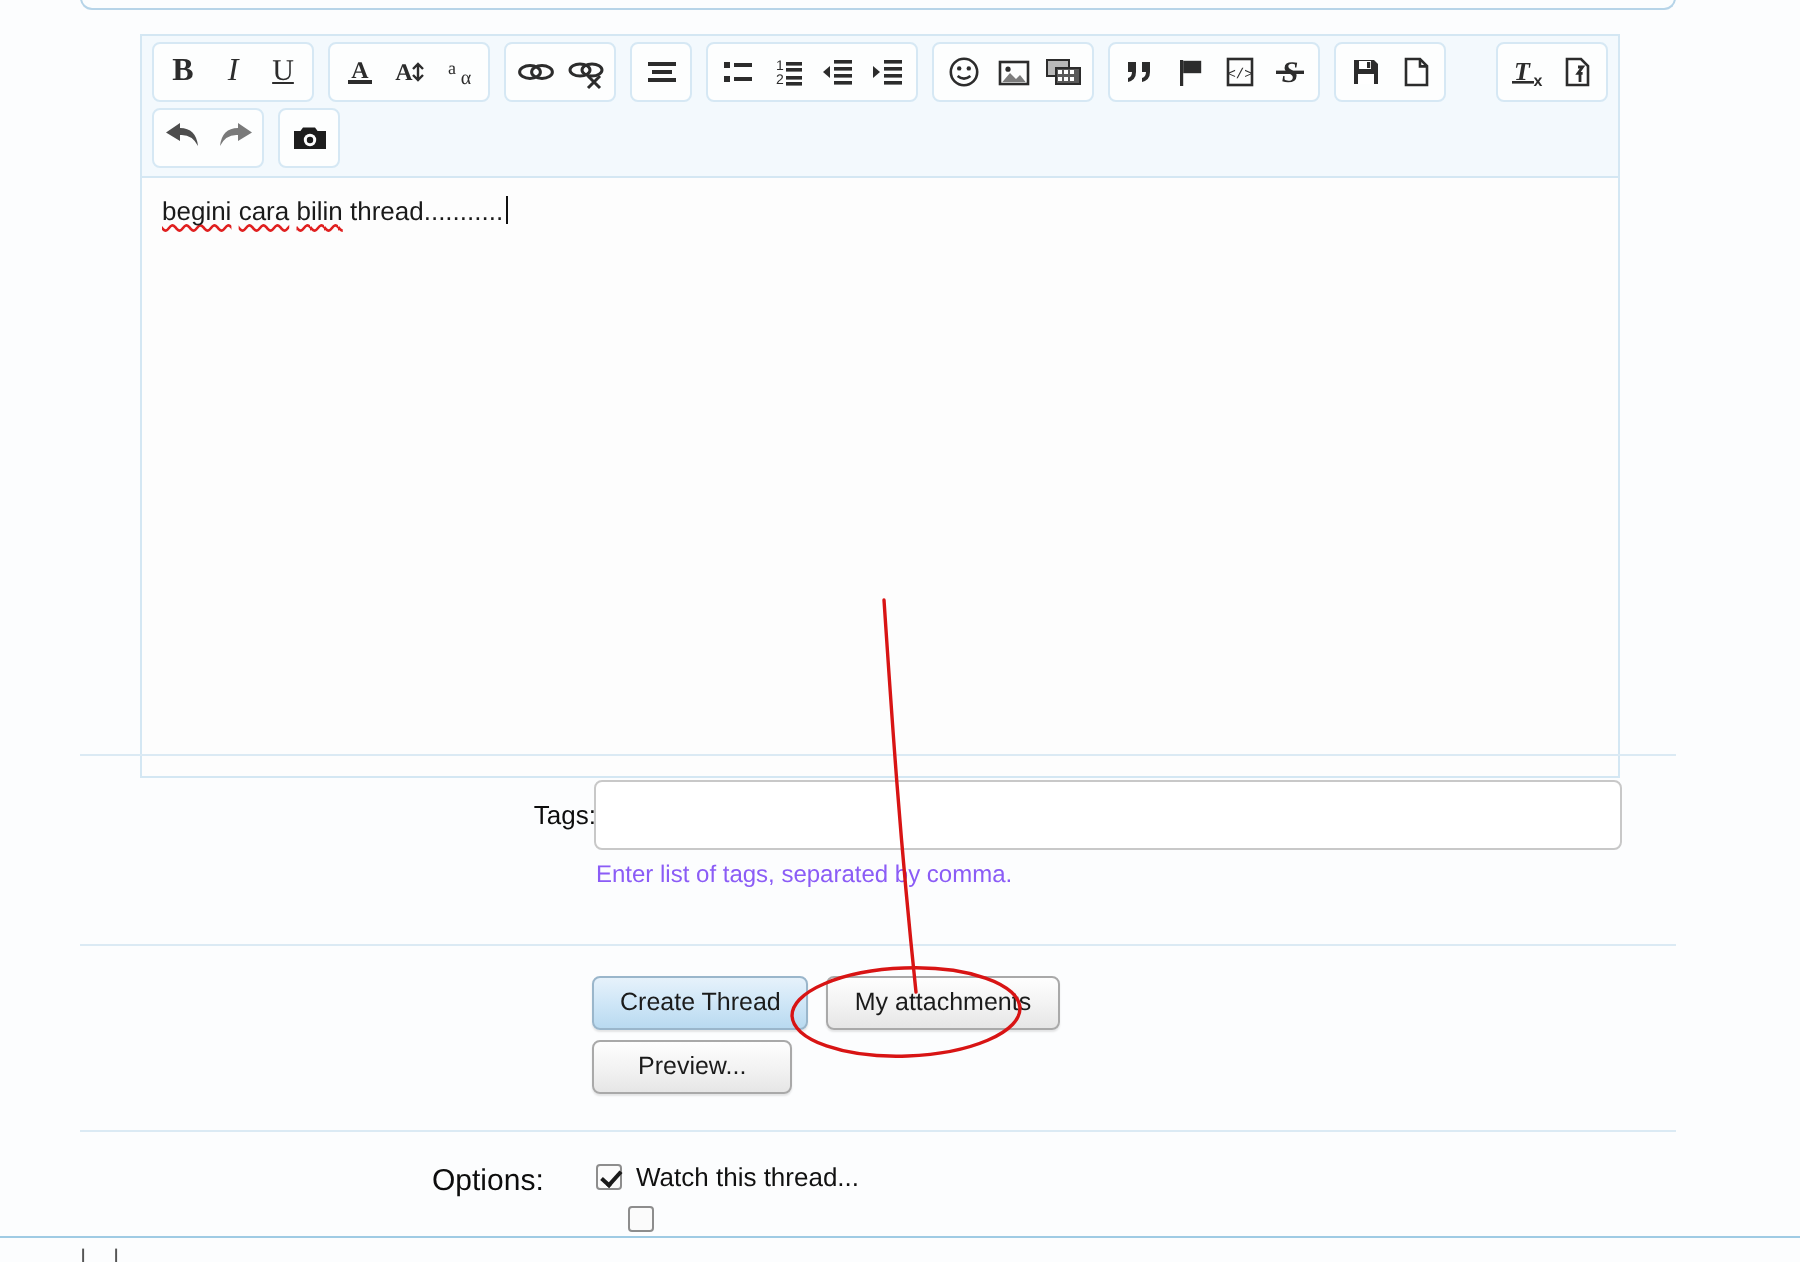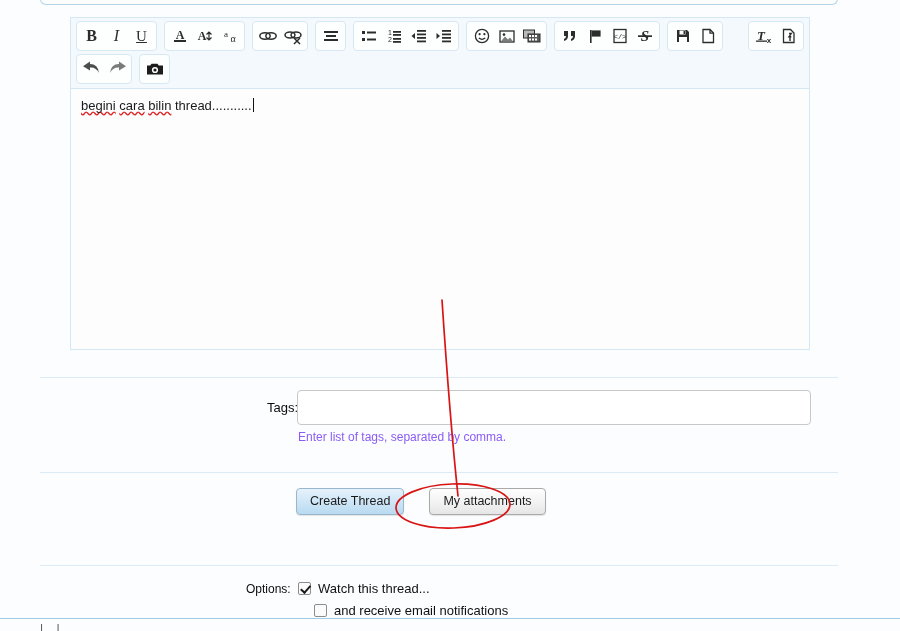--- a/index.html
+++ b/index.html
@@ -70,21 +70,21 @@
 
   .tb-b  { font-weight: bold; font-family: "Liberation Serif", serif; font-size: 16px; }
   .tb-i  { font-style: italic; font-family: "Liberation Serif", serif; font-size: 16px; }
   .tb-u  { text-decoration: underline; font-family: "Liberation Serif", serif; font-size: 15px; }
   .spacer-flex { flex: 1 1 auto; }
 
   
   .edit-area {
     position: absolute;
     left: 70px; top: 88px;
-    width: 740px; height: 262px;
+    width: 740px; height: 301px;
     background: #fdfdfd;
     border: 1px solid #d4e7f3;
     padding: 9px 10px;
     font-family: "Liberation Sans", sans-serif;
     font-size: 13px;
     color: #1a1a1a;
     overflow: hidden;
   }
   .sp { text-decoration: underline wavy #e02020; text-decoration-skip-ink: none; }
   .caret {
@@ -140,21 +140,21 @@
     font-size: 12px;
     color: #8b5cf6;
   }
 
   
   .btn-row {
     position: absolute;
     left: 296px; top: 488px;
     display: flex;
     align-items: center;
-    gap: 25px;
+    gap: 9px;
   }
   .btn-row2 {
     position: absolute;
     left: 296px; top: 520px;
   }
 
   .ubtn {
     border: 1px solid #a9a9a9;
     border-radius: 4px;
     padding: 5px 13px;
@@ -172,22 +172,22 @@
     border-color: #9ab6cb;
   }
   .ubtn.highlight {
     background: linear-gradient(to bottom, #fdfbdc 0%, #f7f2bd 55%, #efe79f 100%);
     border-color: #cdc88c;
   }
 
   
   .options-label {
     position: absolute;
-    left: 246px; top: 582px;
-    font-size: 12px;
+    left: 216px; top: 582px;
+    font-size: 15px;
     color: #0d0d0d;
   }
   .opt-line {
     position: absolute;
     display: flex;
     align-items: center;
     gap: 7px;
     font-size: 13px;
     color: #111;
   }
@@ -467,31 +467,33 @@
   <div class="tags-row">
     <div class="tags-label">Tags:</div>
     <input class="tags-input" type="text" value="" placeholder="" style="">
     <div class="tags-hint">Enter list of tags, separated by comma.</div>
   </div>
 
   <div class="btn-row">
     <div class="ubtn primary">Create Thread</div>
     <div class="ubtn">My attachments</div>
   </div>
+  <div class="btn-row btn-row2">
+    <div class="ubtn" style="padding:5px 22px;">Preview...</div>
+  </div>
 
   <div class="options-label">Options:</div>
 
   <div class="opt-line opt1">
     <span class="cb checked"></span>
     <span>Watch this thread...</span>
   </div>
 
   <div class="opt-line opt2">
     <span class="cb"></span>
-    <span>and receive email notifications</span>
   </div>
 
   <div class="below-rule">|&nbsp;&nbsp;&nbsp;&nbsp;|</div>
 
   <svg class="annot" viewBox="0 0 900 631" width="900" height="631">
     <path d="M442 300 C 446 360, 450 420, 458 496" stroke="#d81414" stroke-width="1.7" fill="none" stroke-linecap="round"></path>
     <ellipse cx="453" cy="506" rx="57" ry="22" transform="rotate(-2 453 506)" stroke="#d81414" stroke-width="1.7" fill="none"></ellipse>
   </svg>
 
 </div>

